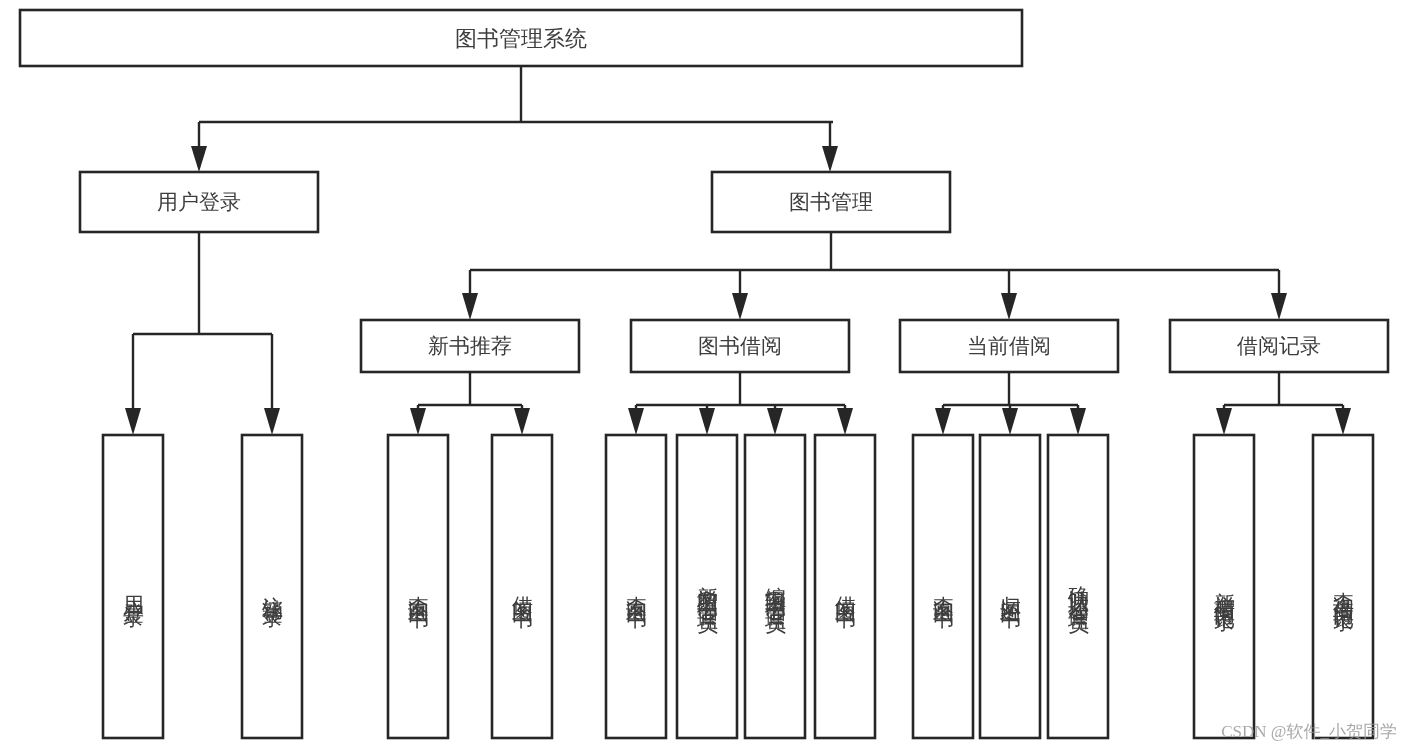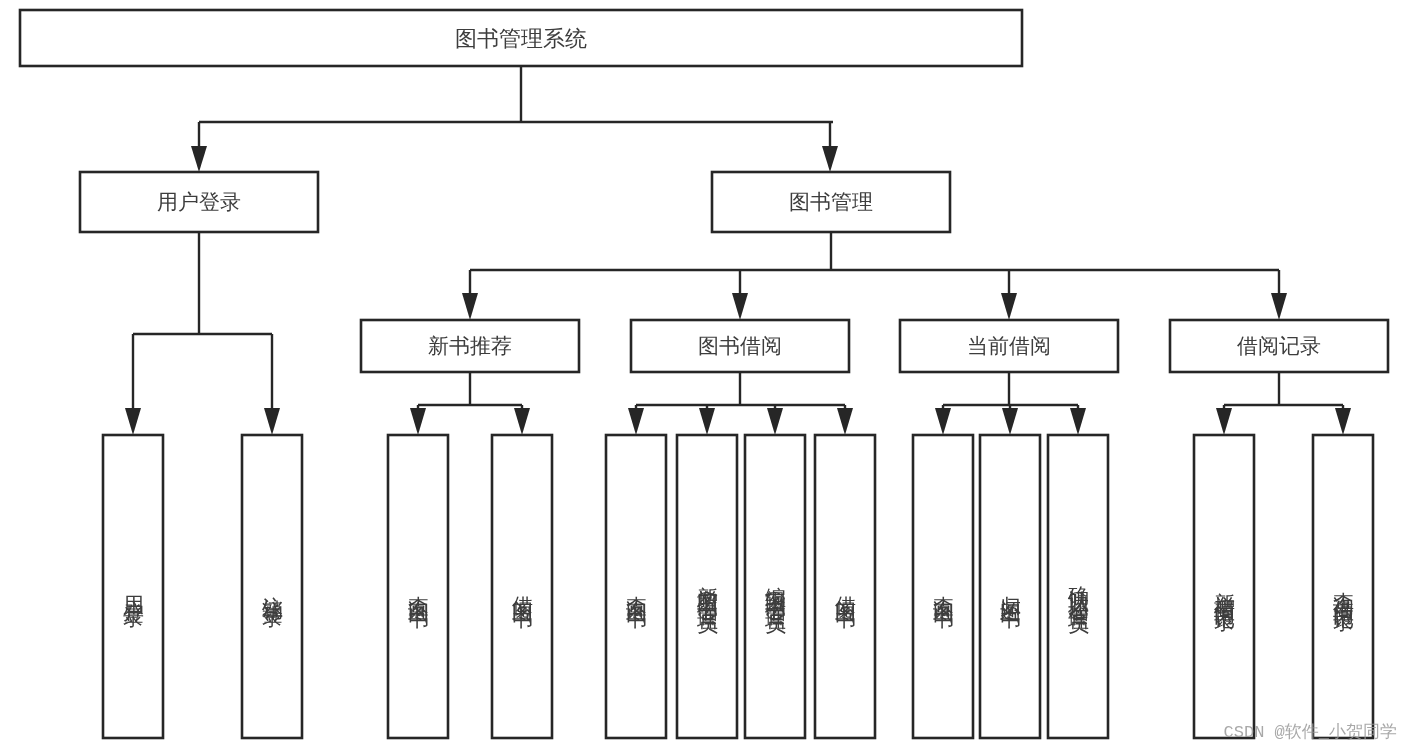--- a/index.html
+++ b/index.html
@@ -71,21 +71,21 @@
     justify-content: center;
     text-align: center;
     white-space: nowrap;
     pointer-events: none;
     user-select: none;
   }
   .watermark {
     position: absolute;
     right: 8px;
     bottom: 4px;
-    font-family: Liberation Mono, monospace;
+    font-family: Liberation Serif, serif;
     font-size: 17px;
     color: #9a9a9a;
     opacity: 0.85;
     white-space: nowrap;
     user-select: none;
   }
 </style>
 </head>
 <body>
 

